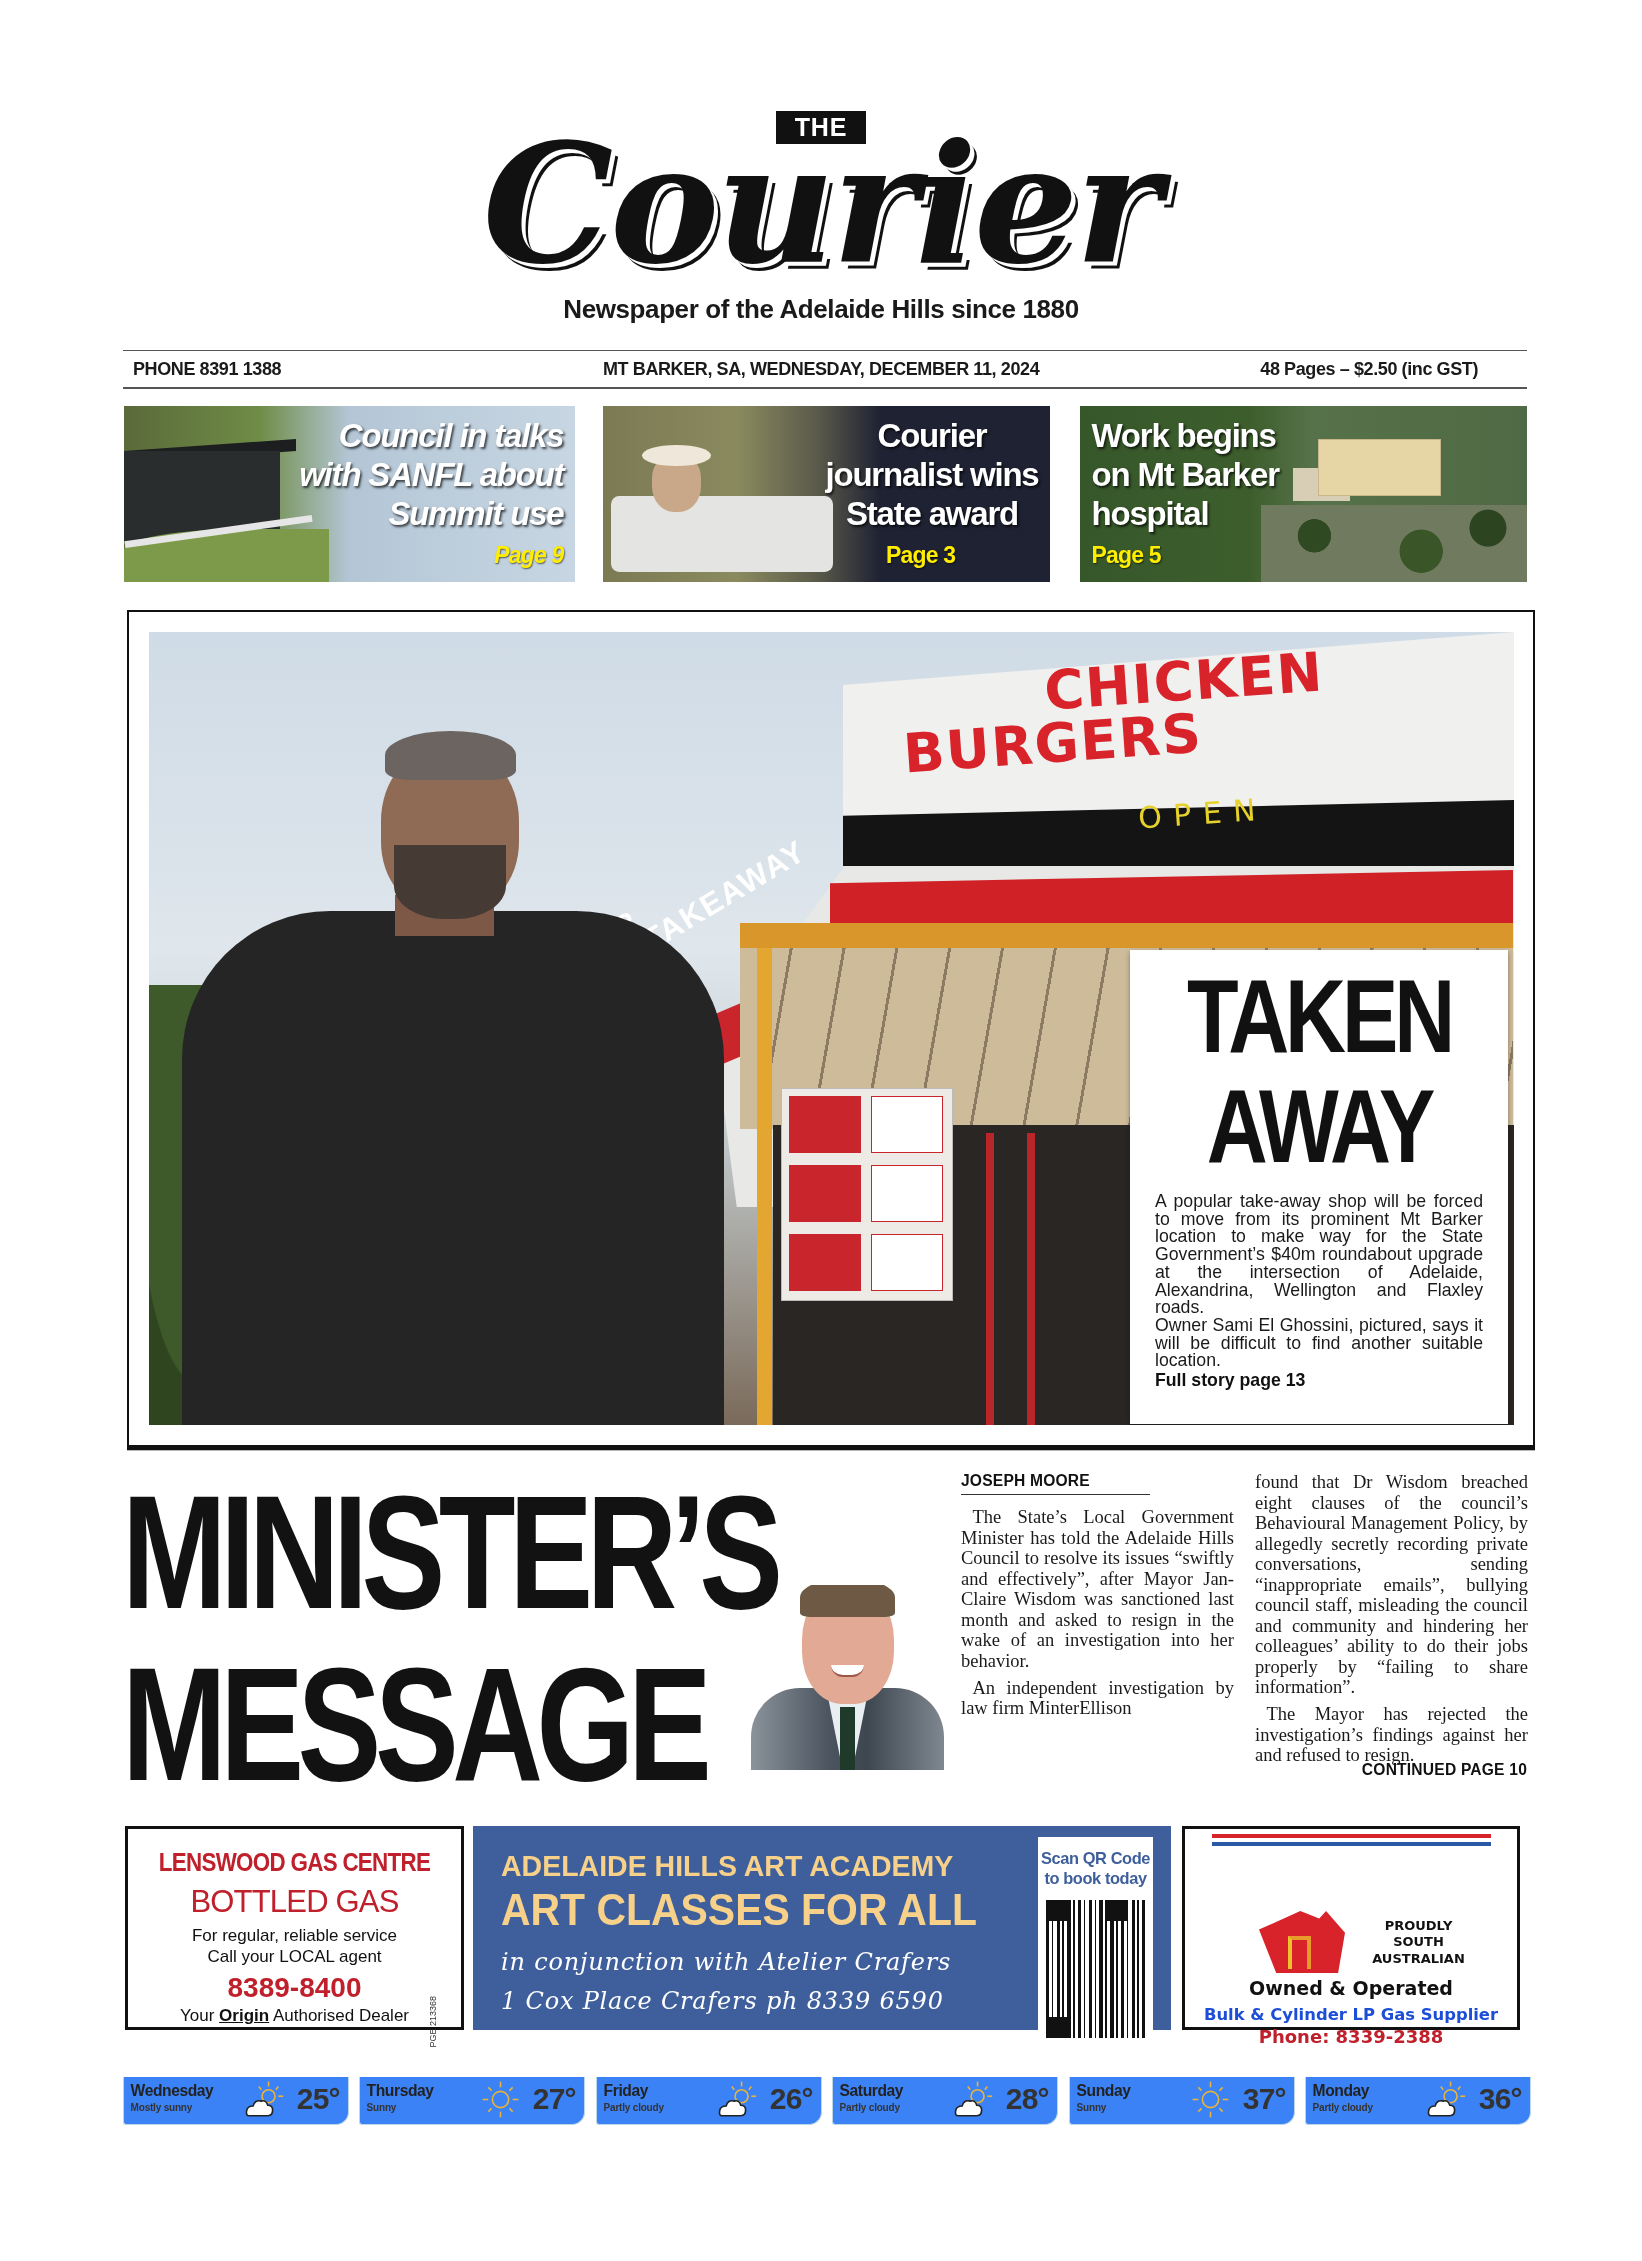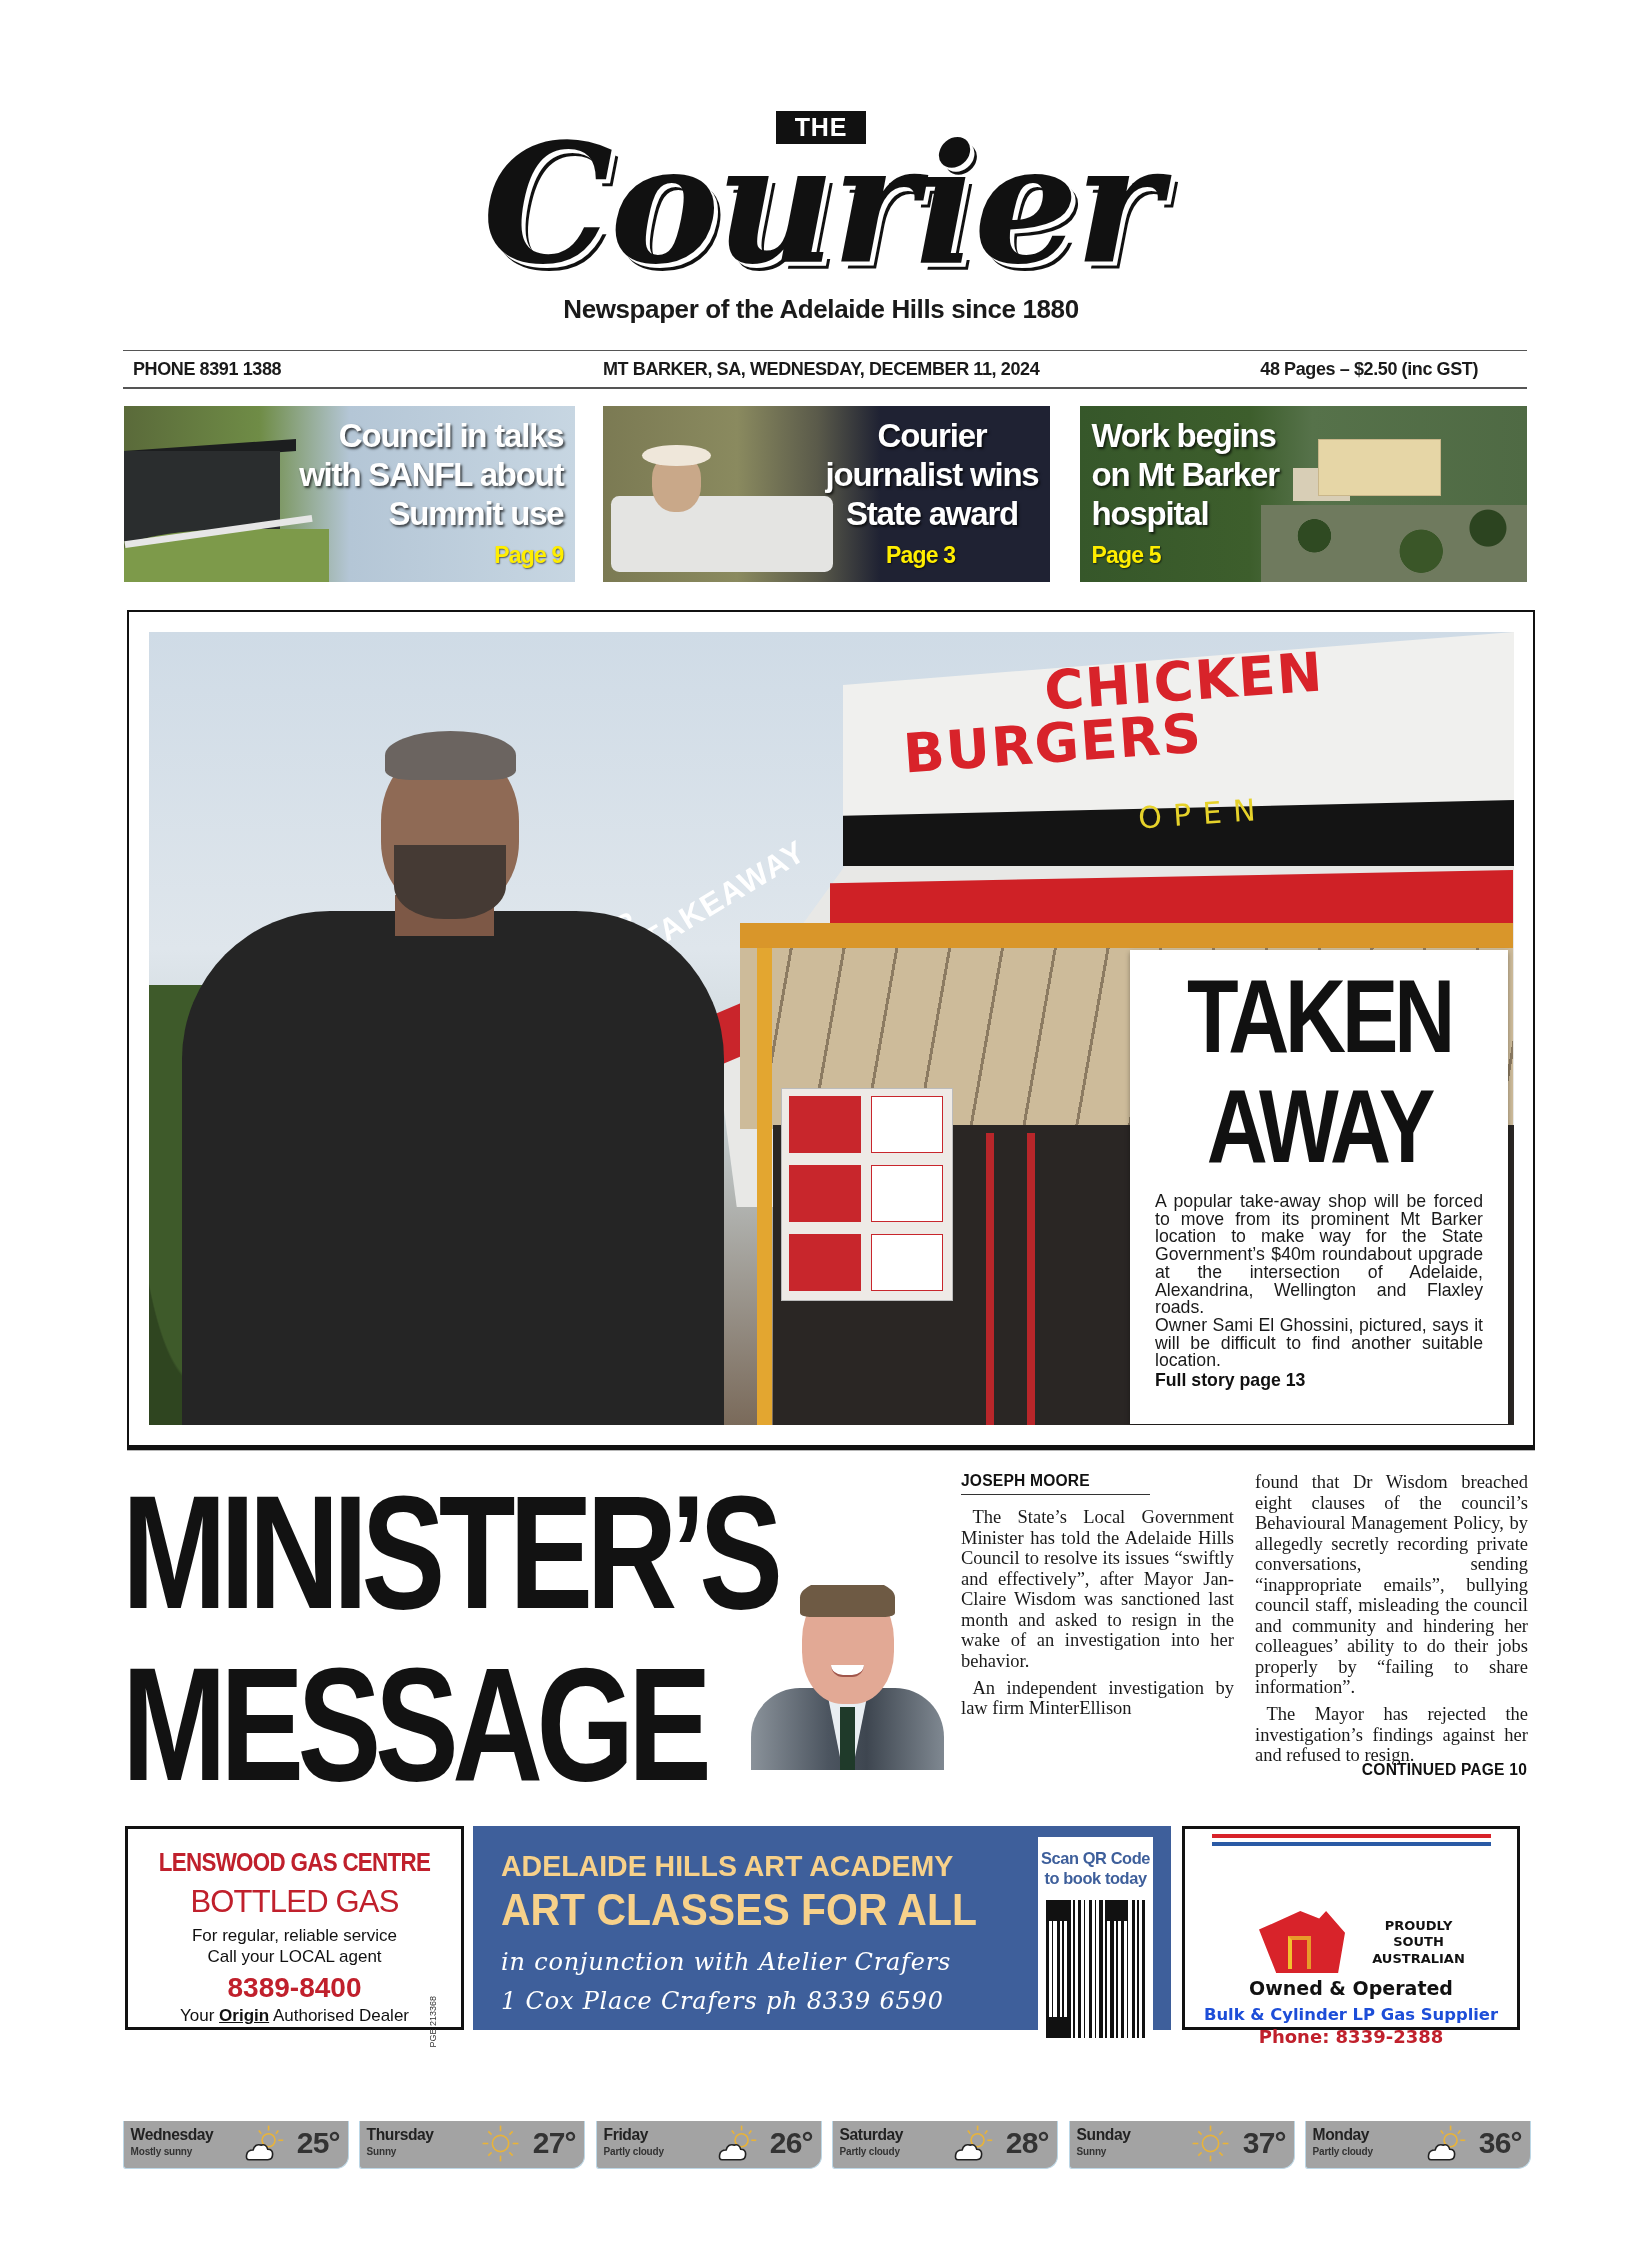--- a/index.html
+++ b/index.html
@@ -17,21 +17,21 @@
   .infobar span { position: absolute; top: 8.2px; font-weight: 700; font-size: 18px; letter-spacing: -0.4px; color: #1a1a1a; }
   .info-left { left: 10px; }
   .info-mid { left: 480px; }
   .info-right { right: 49px; }
 
   
   .teaser { position: absolute; top: 406px; height: 176px; overflow: hidden; }
   .teaser .title { position: absolute; right: 10px; top: 10px; text-align: right; color: #fff; font-weight: 700; font-size: 33px; line-height: 39px;
     letter-spacing: -1.2px; text-shadow: 1.6px 1.6px 2.5px rgba(0,0,0,0.7); font-family: "Liberation Sans", sans-serif; }
   .teaser .page { position: absolute; font-weight: 700; font-size: 23px; color: #ffee00; letter-spacing: -0.8px; text-shadow: 0.8px 0.8px 1.6px rgba(0,0,0,0.6); }
-  .teaser-1 { left: 124px; width: 451px; background: linear-gradient(90deg, #5a6a3a 0%, #6f8c46 30%, #b4c6d6 50%, #c7d6e2 100%); }
+  .teaser-1 { left: 124px; width: 451px; background: linear-gradient(90deg, #5a6a3a 0%, #6f8c46 30%, #b4c6d6 50%, #c7d6e2 100%); font-style: italic; }
   .teaser-1 .stand { position: absolute; left: 0; top: 45px; width: 156px; height: 90px; background: #2a2d2e; }
   .teaser-1 .stand-roof { position: absolute; left: 0; top: 39px; width: 172px; height: 11.5px; background: #1c1e1f; transform: skewY(-4deg); }
   .teaser-1 .grass { position: absolute; left: 0; top: 123px; width: 205px; height: 53px; background: #7d9a4a; border-top-left-radius: 60% 40%; }
   .teaser-1 .fence { position: absolute; left: 0; top: 122px; width: 189px; height: 6.6px; background: #e6e6e6; transform: rotate(-8deg); }
   .teaser-1 .title { right: 11.5px; }
   .teaser-1 .page { right: 11.5px; bottom: 13px; }
   .teaser-2 { left: 603px; width: 447px; background: linear-gradient(90deg, #7b7a53 0%, #8a8a5f 30%, #5a5a4a 48%, #1f2233 62%, #1f2233 100%); }
   .teaser-2 .tub { position: absolute; left: 8.2px; top: 90px; width: 222px; height: 76px; background: #e4e4e2; border-radius: 8.2px; }
   .teaser-2 .boy { position: absolute; left: 49px; top: 49px; width: 49px; height: 57px; background: #c9a889; border-radius: 40% 40% 45% 45%; }
   .teaser-2 .hat { position: absolute; left: 39px; top: 39px; width: 69px; height: 21.3px; background: #efe7da; border-radius: 50%; }
@@ -133,21 +133,21 @@
   .tg-blue { width: 279px; height: 4.1px; background: #2a5aa5; margin: 4.1px auto 0; }
   .tg-logo { position: absolute; left: 74px; top: 82px; width: 86px; height: 62px; background: #d8232a; clip-path: polygon(0 30%, 48% 0, 70% 12%, 78% 0, 100% 35%, 92% 100%, 20% 100%); }
   .tg-logo-in { position: absolute; left: 103px; top: 107px; width: 23px; height: 33px; border: 4.1px solid #e89a2a; border-bottom: none; border-left: 4.1px solid #f2c12e; }
   .tg-proudly { position: absolute; left: 172px; top: 89px; width: 123px; font-weight: 700; font-size: 13px; line-height: 16.4px; color: #111; font-family: "DejaVu Sans", sans-serif; }
   .tg-owned { position: absolute; left: 0; top: 148px; width: 100%; font-weight: 700; font-size: 19px; color: #111; font-family: "DejaVu Sans", sans-serif; }
   .tg-bulk { position: absolute; left: 0; top: 176px; width: 100%; font-size: 16.4px; color: #1d4ed8; font-family: "DejaVu Sans", sans-serif; font-weight: bold; }
   .tg-phone { position: absolute; left: 0; top: 197px; width: 100%; font-weight: 700; font-size: 18px; color: #c0202c; font-family: "DejaVu Sans", sans-serif; }
 
   
   .weather { position: absolute; left: 123px; top: 2077px; width: 1408px; height: 57px; }
-  .wx { position: absolute; top: 0; width: 226px; height: 48px; background: #a3a3a3; border: 1.6px solid #bcd7e6; border-top: none; border-bottom-right-radius: 13px; border-bottom-left-radius: 3.3px; margin-top: 44px; }
+  .wx { position: absolute; top: 0; width: 226px; height: 48px; background: #3b82f6; border: 1.6px solid #bcd7e6; border-top: none; border-bottom-right-radius: 13px; border-bottom-left-radius: 3.3px; }
   .wx-day { position: absolute; left: 6.6px; top: 5px; font-weight: 700; font-size: 15.6px; color: #222; letter-spacing: -0.4px; }
   .wx-cond { position: absolute; left: 6.6px; top: 25px; font-size: 10px; color: #333; font-weight: 700; letter-spacing: -0.2px; }
   .wx-icon { position: absolute; left: 120px; top: 2.5px; width: 41px; height: 39px; }
   .wx-temp { position: absolute; right: 8.2px; top: 5px; font-weight: 700; font-size: 30px; color: #333; letter-spacing: -0.8px; }
 </style>
 </head>
 <body>
 
 <div class="the-box">THE</div>
 <div class="logo">Courier</div>

